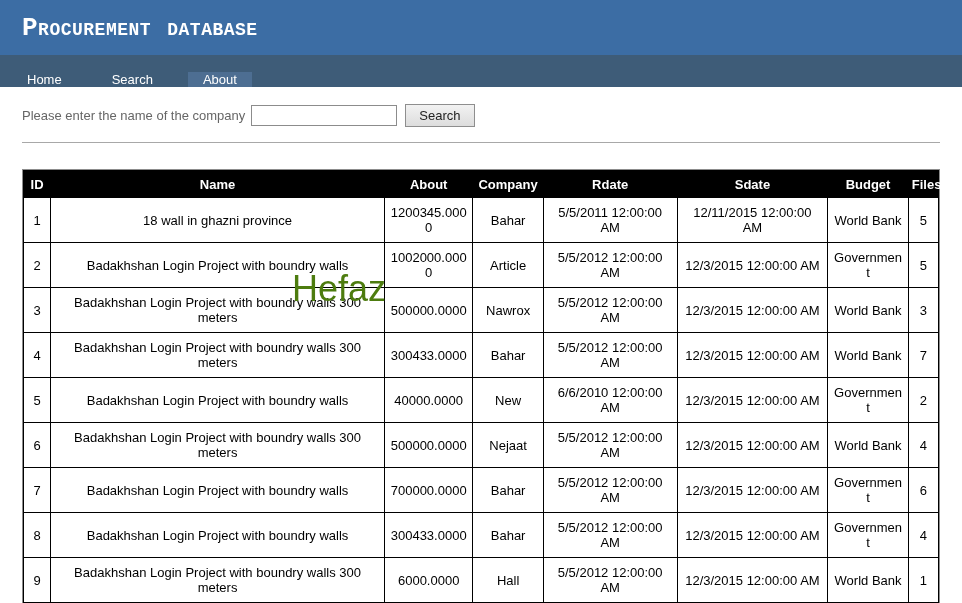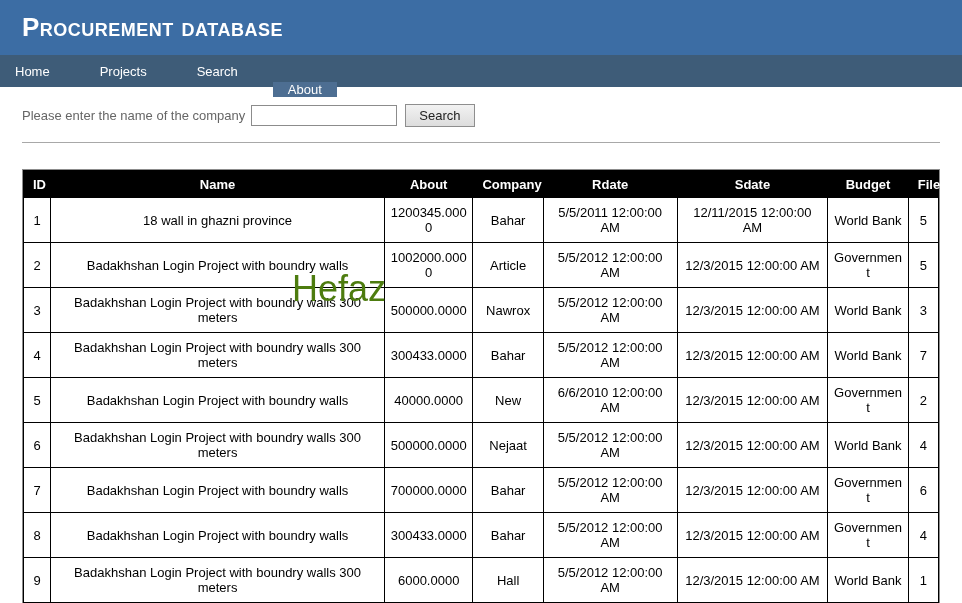--- a/index.html
+++ b/index.html
@@ -11,34 +11,36 @@
     font-family: "Liberation Sans", sans-serif;
     position: relative;
   }
   
   .site-header {
     background: #3c6da4;
     height: 55px;
     display: flex;
     align-items: center;
     padding-left: 22px;
+    font-family: Liberation Mono, monospace;
   }
   .site-title {
     color: #ffffff;
     font-weight: bold;
     font-size: 26px;
     font-variant: small-caps;
     letter-spacing: 0.5px;
   }
   
   .nav-bar {
     background: #3e5c78;
     height: 32px;
     display: flex;
-    align-items: center;
+    align-items: flex-end;
+    padding-left: 12px;
   }
   .nav-item {
     color: #ffffff;
     font-size: 13px;
     display: flex;
     align-items: center;
     padding: 0 15px;
     margin-right: 20px;
     cursor: pointer;
     white-space: nowrap;
@@ -89,21 +91,21 @@
     color: #000;
     table-layout: fixed;
   }
   table.grid th {
     background: #000000;
     color: #ffffff;
     font-weight: bold;
     height: 27px;
     border: 1px solid #000000;
     text-align: center;
-    padding: 2px 9px;
+    padding: 2px 3px;
     font-size: 13px;
   }
   table.grid td {
     border: 1px solid #000000;
     text-align: center;
     height: 45px;
     padding: 2px 5px;
     background: #ffffff;
     word-wrap: break-word;
   }
@@ -129,21 +131,20 @@
 </style>
 </head>
 <body>
 
 <div class="site-header">
   <span class="site-title">Procurement database</span>
 </div>
 
 <div class="nav-bar">
   <div class="nav-item">Home</div>
-  <div class="nav-item">Projects</div>
   <div class="nav-item">Search</div>
   <div class="nav-item active">About</div>
 </div>
 
 <div class="search-row">
   <span class="search-label">Please enter the name of the company</span>
   <input class="search-input" type="text" value="" style="">
   <button class="search-button">Search</button>
 </div>
 

